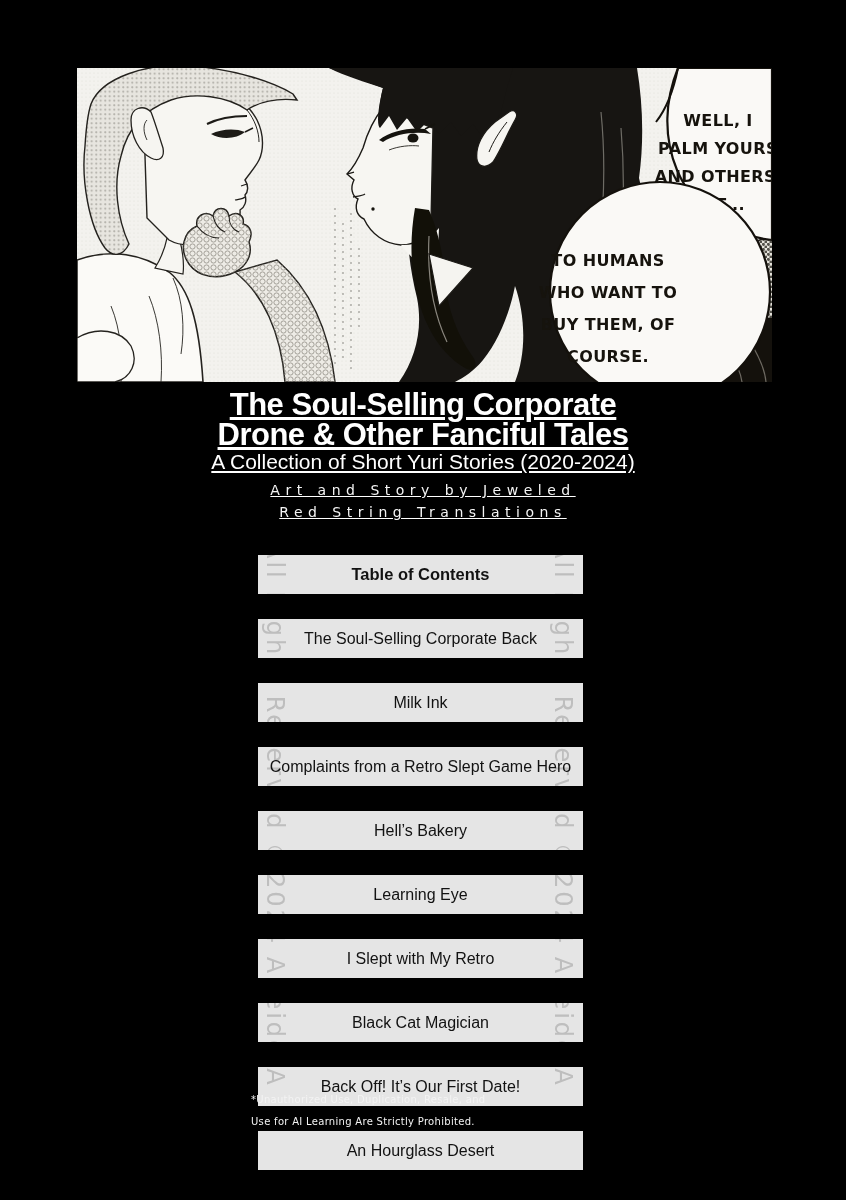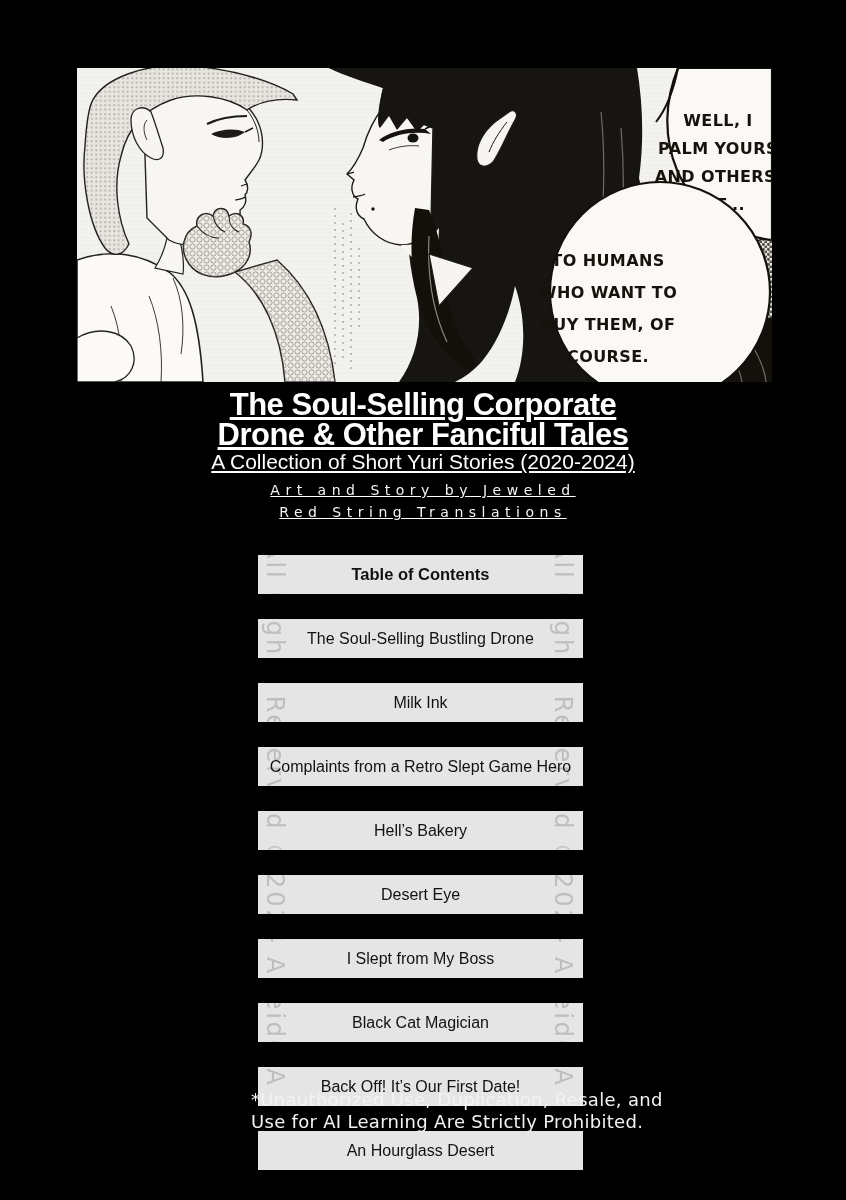--- a/index.html
+++ b/index.html
@@ -48,21 +48,21 @@
   }
   .toc-bar{
     height:39px;background:#e5e5e5;color:#121212;
     display:flex;align-items:center;justify-content:center;
     font-size:16px;
   }
   .toc-bar.header{font-weight:bold;font-size:16.5px;}
   
   .footer{
     position:absolute;left:251px;top:1089px;
-    color:#f3f3f3;font-size:18px;line-height:22px;
+    color:#f3f3f3;font-size:10px;line-height:22px;
     white-space:pre-line;
     font-family:"DejaVu Sans",sans-serif;
     letter-spacing:.3px;
   }
   
   .watermark{
     position:absolute;top:542px;height:548px;width:30px;
     writing-mode:vertical-rl;
     overflow:hidden;
     font-family:"DejaVu Sans",sans-serif;
@@ -182,26 +182,26 @@
 <div class="title-block">
   <div class="title-line">The Soul-Selling Corporate</div>
   <div class="title-line">Drone &amp; Other Fanciful Tales</div>
   <div class="subtitle">A Collection of Short Yuri Stories (2020-2024)</div>
   <div class="credit">Art and Story by Jeweled</div>
   <div class="credit">Red String Translations</div>
 </div>
 
 <div class="toc">
   <div class="toc-bar header">Table of Contents</div>
-  <div class="toc-bar">The Soul-Selling Bustling Drone</div>
+  <div class="toc-bar">The Soul-Selling Corporate Back</div>
   <div class="toc-bar">Milk Ink</div>
   <div class="toc-bar">Complaints from a Retro Slept Game Hero</div>
   <div class="toc-bar">Hell’s Bakery</div>
-  <div class="toc-bar">Desert Eye</div>
-  <div class="toc-bar">I Slept from My Boss</div>
+  <div class="toc-bar">Learning Eye</div>
+  <div class="toc-bar">I Slept with My Retro</div>
   <div class="toc-bar">Black Cat Magician</div>
   <div class="toc-bar">Back Off! It’s Our First Date!</div>
   <div class="toc-bar">An Hourglass Desert</div>
 </div>
 
 <div class="watermark left">All Rights Reserved ©2024 Aneido All Rights Reserved ©2024 Aneido</div>
 <div class="watermark right">All Rights Reserved ©2024 Aneido All Rights Reserved ©2024 Aneido</div>
 
 <div class="footer">*Unauthorized Use, Duplication, Resale, and
 Use for AI Learning Are Strictly Prohibited.</div>

